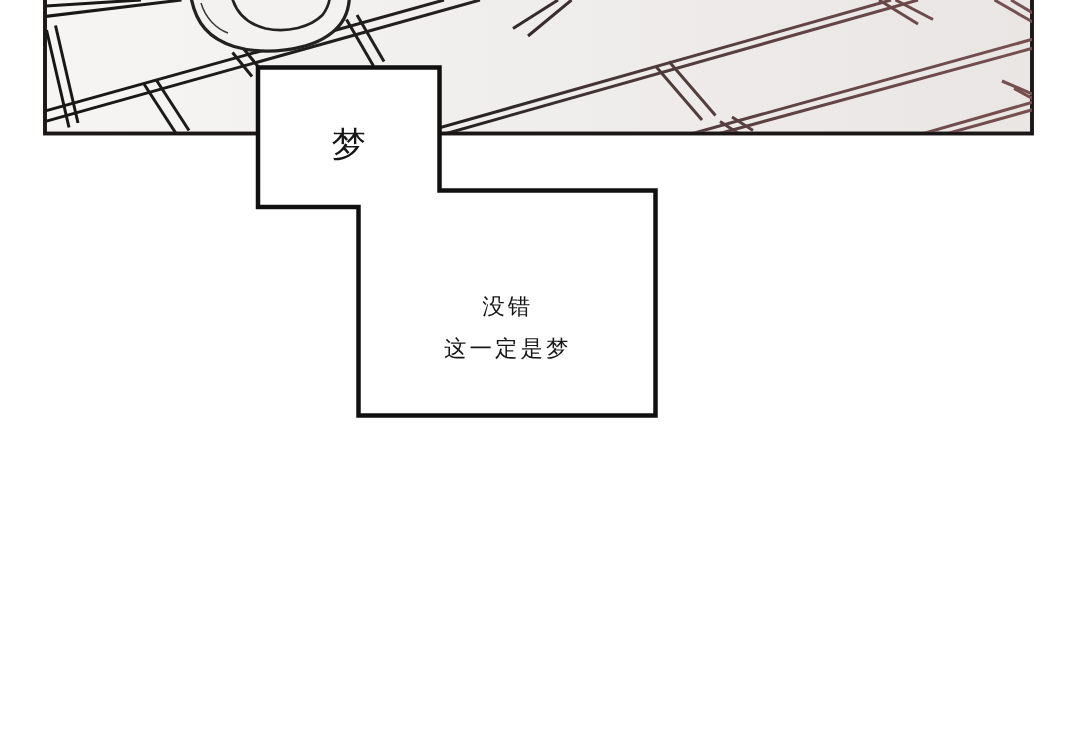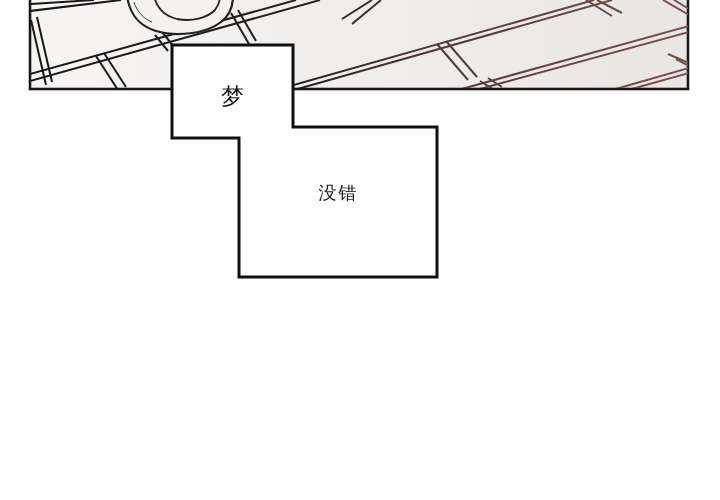--- a/index.html
+++ b/index.html
@@ -12,22 +12,22 @@
   .kb-svg{position:absolute;left:0;top:0;z-index:1;}
   .bubble-svg{position:absolute;left:158px;top:33px;z-index:2;}
   .bubble-text{
     position:absolute;z-index:3;color:#161616;text-align:center;
   }
   .bubble-text.small{
     left:174px;top:84px;width:118px;
     font-size:23px;line-height:24px;letter-spacing:1px;font-weight:500;
   }
   .bubble-text.large{
-    left:240px;top:179px;width:197px;
-    font-size:18px;line-height:28px;letter-spacing:2px;font-weight:500;
+    left:240px;top:191px;width:197px;
+    font-size:15px;line-height:28px;letter-spacing:2px;font-weight:500;
   }
 </style>
 </head>
 <body>
 
 <div class="stage">
 
   <svg class="kb-svg" width="720" height="100" viewBox="0 0 720 100">
     <defs>
       <linearGradient id="bgGrad" x1="0" y1="0" x2="720" y2="0" gradientUnits="userSpaceOnUse">
@@ -92,15 +92,16 @@
   </svg>
 
   <svg class="bubble-svg" width="294" height="250" viewBox="0 0 294 250">
     <path d="M14,12 L135,12 L135,94 L279,94 L279,244 L81,244 L81,105 L14,105 Z" fill="#ffffff" stroke="#101010" stroke-width="3" stroke-linejoin="miter"></path>
   </svg>
 
   <div class="bubble-text small">梦</div>
 
   <div class="bubble-text large">
     <div>没错</div>
+    <div>这一定是梦</div>
   </div>
 
 </div>
 
 </body></html>

